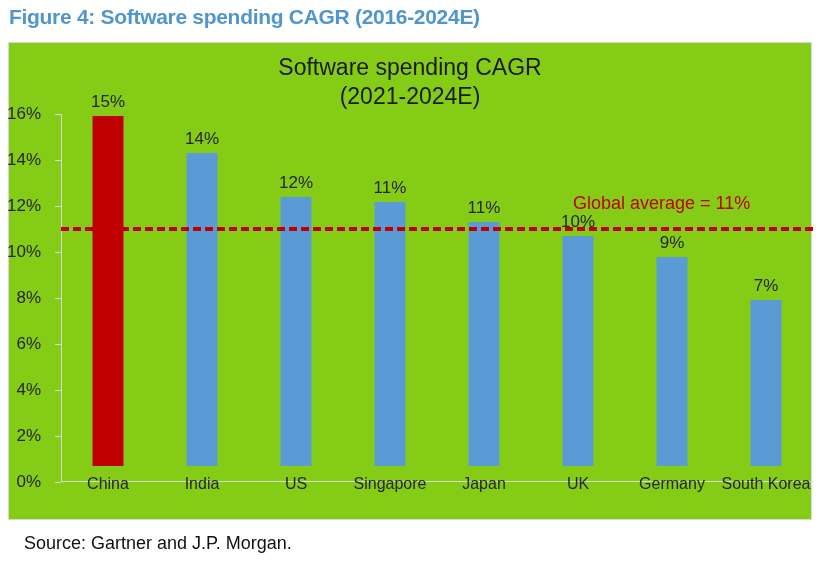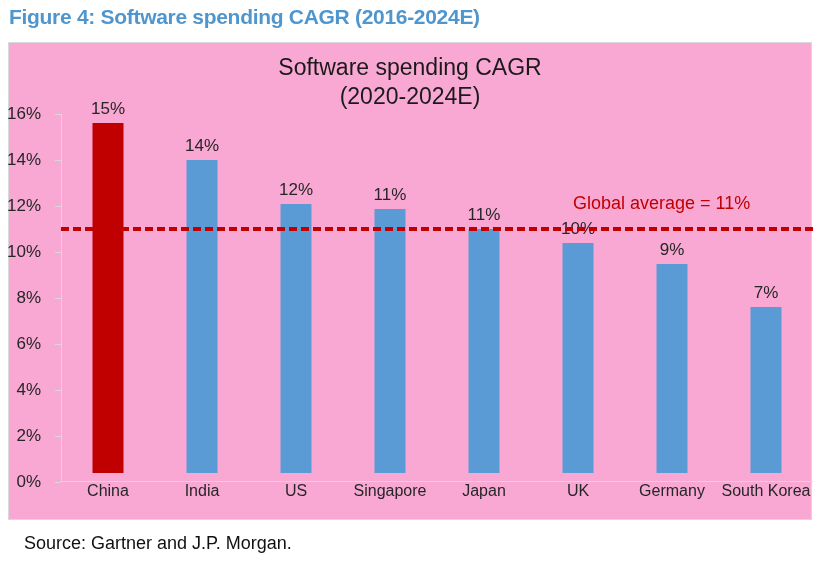--- a/index.html
+++ b/index.html
@@ -29,21 +29,21 @@
   }
 
   
   #chart-frame {
     position: absolute;
     left: 8px;
     top: 42px;
     width: 804px;
     height: 478px;
     border: 1px solid #D9D9D9;
-    background: #f9a8d4;
+    background: #84cc16;
     box-sizing: border-box;
   }
 
   #chart-title {
     position: absolute;
     left: 0;
     top: 10px;
     width: 100%;
     text-align: center;
     font-size: 23px;
@@ -96,21 +96,21 @@
     transform: translateY(-50%);
     font-size: 17px;
     color: #262626;
     white-space: nowrap;
     font-family: "Liberation Sans", sans-serif;
   }
 
   
   .bar-slot {
     position: absolute;
-    bottom: 9px;
+    bottom: 16px;
     height: 100%;
   }
   .bar {
     position: absolute;
     bottom: 0;
     left: 50%;
     transform: translateX(-50%);
     width: 31px;
   }
   .bar-value {
@@ -165,21 +165,21 @@
 </style>
 </head>
 <body>
 
 <div id="figure-title">Figure 4: Software spending CAGR (2016-2024E)</div>
 
 <div id="chart-frame">
 
   <div id="chart-title">
     <span>Software spending CAGR</span>
-    <span class="line2">(2020-2024E)</span>
+    <span class="line2">(2021-2024E)</span>
   </div>
 
   <div id="plot">
     <div id="y-axis-line"></div>
     <div id="x-axis-line"></div>
     <div id="y-ticks">
         <div class="y-tick" style="top: 368px;"></div>
         <div class="y-label" style="top: 368px;">0%</div>
         <div class="y-tick" style="top: 322px;"></div>
         <div class="y-label" style="top: 322px;">2%</div>

